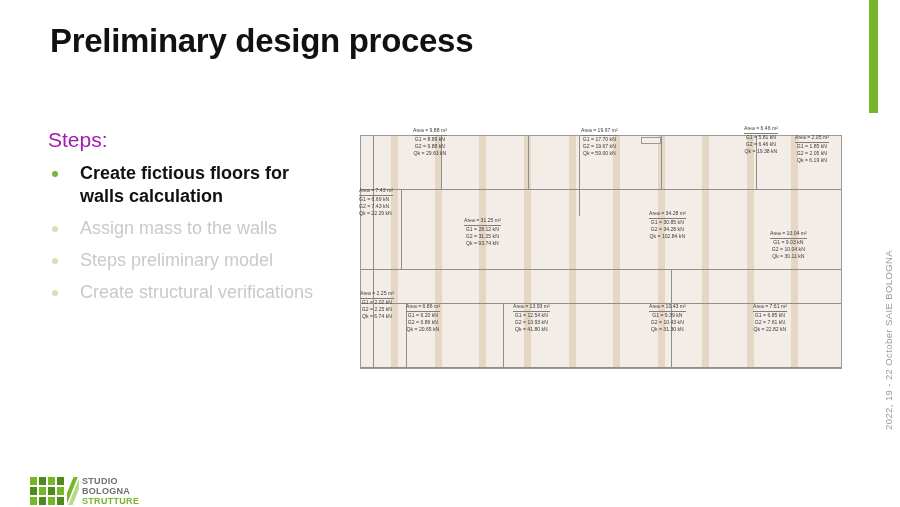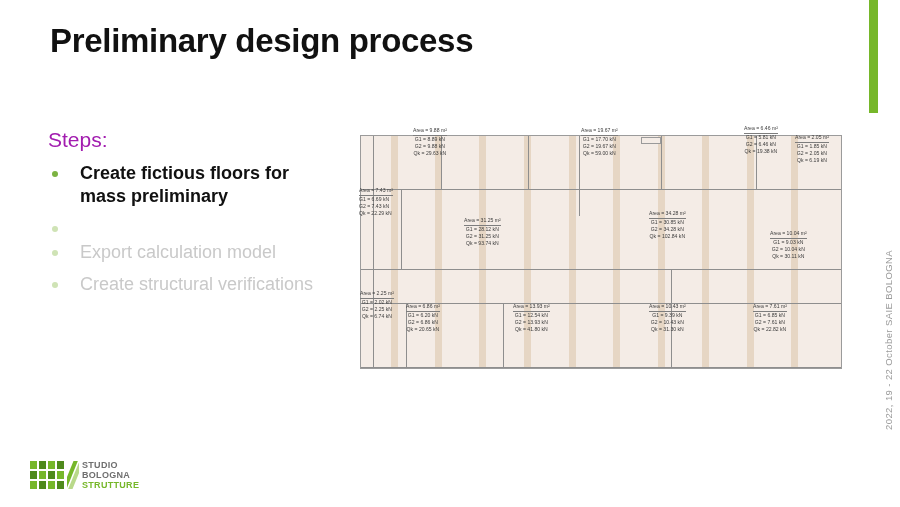--- a/index.html
+++ b/index.html
@@ -59,21 +59,21 @@
   }
 
   
   .lab{position:absolute;font-size:5.1px;color:#3c3c3c;line-height:1.42;white-space:nowrap;}
   .lab .area{border-bottom:1px solid #7d7d7d;padding-bottom:0.5px;display:block;}
   .lab .ln{display:block;text-align:center;}
   .lab.c .area,.lab.c .ln{text-align:center;}
   .lab.l .area,.lab.l .ln{text-align:left;}
 
   
-  .logo{position:absolute;left:30px;top:460px;display:flex;align-items:center;}
+  .logo{position:absolute;left:30px;top:476px;display:flex;align-items:center;}
   .logo-grid{
     width:34px;height:28px;display:grid;
     grid-template-columns:repeat(4,1fr);grid-template-rows:repeat(3,1fr);
     gap:1.5px;margin-right:3px;
   }
   .logo-grid i{display:block;background:#76b72a;}
   .logo-grid i.d{background:#4f8a1c;}
   .logo-slash{
     width:12px;height:28px;position:relative;overflow:hidden;margin-right:3px;
   }
@@ -99,28 +99,29 @@
     <span>2022, 19 - 22 October   SAIE BOLOGNA</span>
   </div>
 
   <div class="title">Preliminary design process</div>
 
   <div class="steps-head">Steps:</div>
 
   <div class="bullets">
     <div class="bullet b-active">
       <span class="dot"></span>
-      <span class="btext">Create fictious floors for mass preliminary</span>
+      <span class="btext">Create fictious floors for walls calculation</span>
     </div>
     <div class="bullet b-dim">
       <span class="dot"></span>
+      <span class="btext">Assign mass to the walls</span>
     </div>
     <div class="bullet b-dim">
       <span class="dot"></span>
-      <span class="btext">Export calculation model</span>
+      <span class="btext">Steps preliminary model</span>
     </div>
     <div class="bullet b-dim">
       <span class="dot"></span>
       <span class="btext">Create structural verifications</span>
     </div>
   </div>
 
   <div class="plan">
 
     <div class="vband" style="left:30px;width:7px;"></div>

